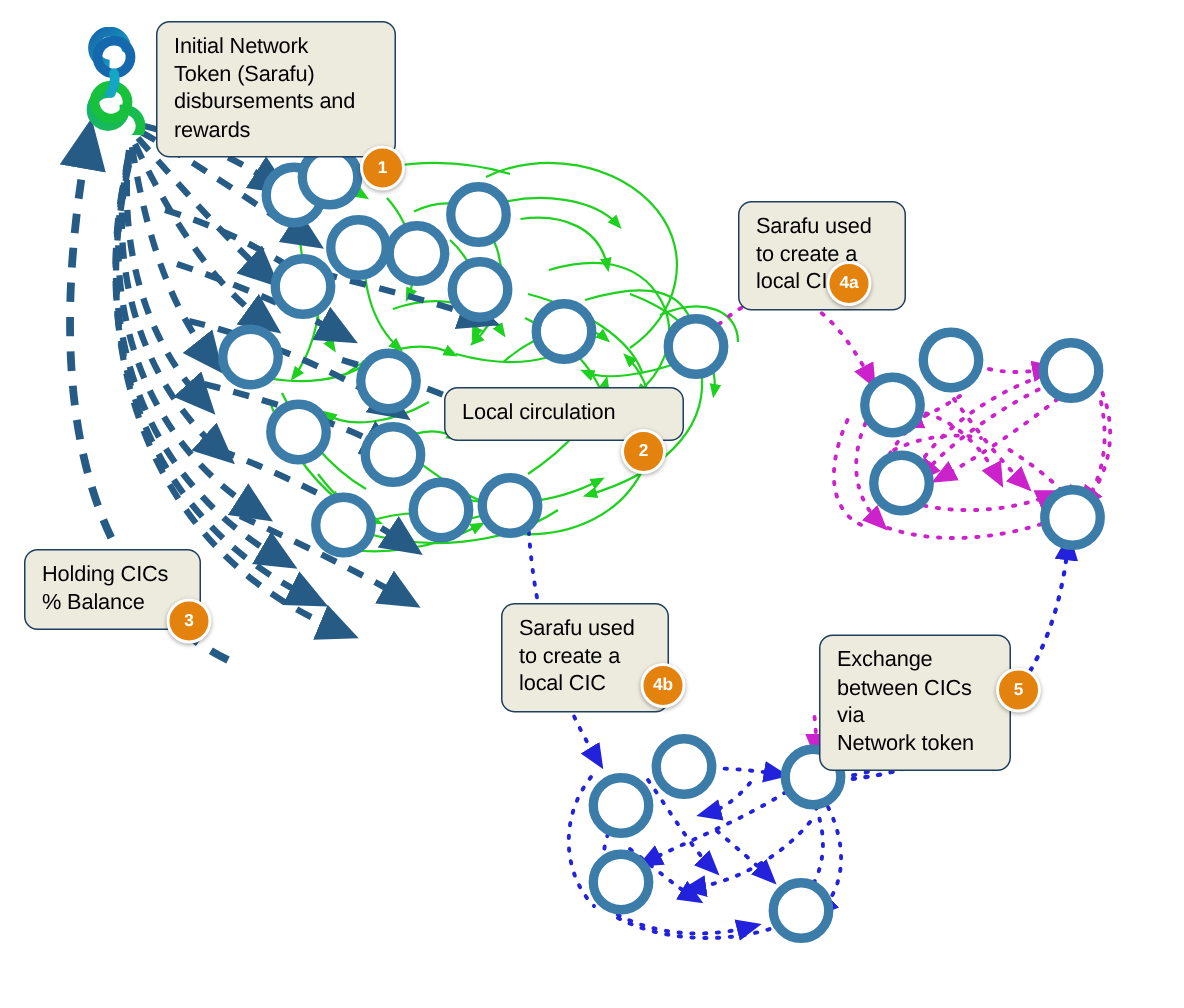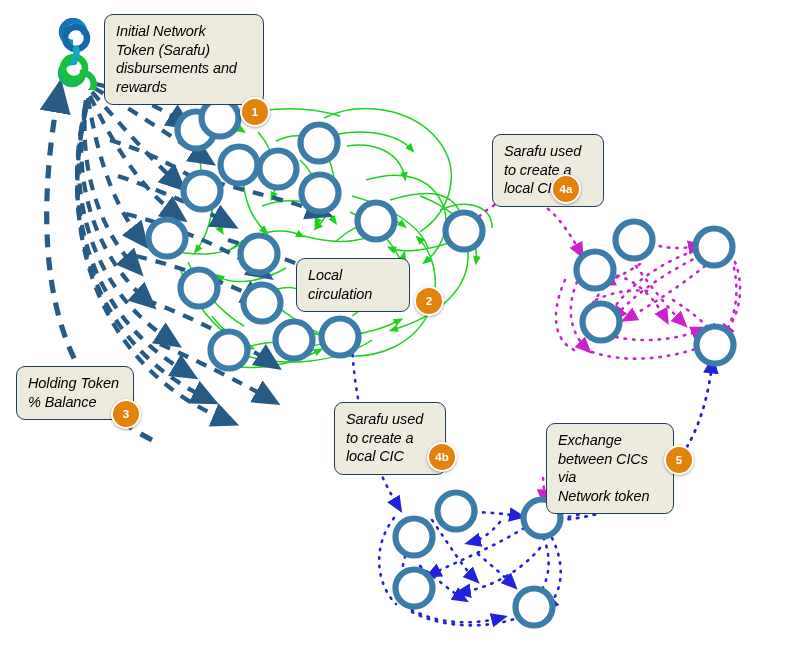--- a/index.html
+++ b/index.html
@@ -33,42 +33,41 @@
     background: #edeade;
     border: 1.4px solid #1f3f5e;
     border-radius: 9px;
     box-sizing: border-box;
     padding: 7px 11px 8px 11px;
     font-size: 14.5px;
     line-height: 18.5px;
     color: #000000;
     white-space: pre-line;
     letter-spacing: -0.1px;
-    font-style: italic;
   }
   .badge {
     position: absolute;
     width: 30px;
     height: 30px;
     border-radius: 50%;
     background: #e3820c;
     border: 2.5px solid #ffffff;
     box-sizing: border-box;
     color: #ffffff;
     font-size: 11.5px;
     font-weight: bold;
     display: flex;
     align-items: center;
     justify-content: center;
     box-shadow: 0 1px 3px rgba(0,0,0,0.35);
   }
   
   #callout-1 { left: 104px; top: 14px;  width: 160px; }
   #badge-1   { left: 240px; top: 97px; }
-  #callout-2 { left: 296px; top: 258px; width: 114px; }
+  #callout-2 { left: 296px; top: 258px; width: 160px; }
   #badge-2   { left: 414px; top: 286px; }
   #callout-3 { left: 16px;  top: 366px; width: 118px; }
   #badge-3   { left: 111px; top: 399px; }
   #callout-4a{ left: 492px; top: 134px; width: 112px; }
   #badge-4a  { left: 551px; top: 174px; }
   #callout-4b{ left: 334px; top: 402px; width: 112px; }
   #badge-4b  { left: 427px; top: 442px; }
   #callout-5 { left: 546px; top: 395px; width: 128px; margin-top: 28px; }
   #badge-5   { left: 664px; top: 445px; }
 
@@ -292,21 +291,21 @@
 
   <div class="callout" id="callout-1">Initial Network
 Token (Sarafu)
 disbursements and
 rewards</div>
   <div class="badge" id="badge-1">1</div>
 
   <div class="callout" id="callout-2">Local circulation</div>
   <div class="badge" id="badge-2">2</div>
 
-  <div class="callout" id="callout-3">Holding Token
+  <div class="callout" id="callout-3">Holding CICs
 % Balance</div>
   <div class="badge" id="badge-3">3</div>
 
   <div class="callout" id="callout-4a">Sarafu used
 to create a
 local CIC</div>
   <div class="badge" id="badge-4a">4a</div>
 
   <div class="callout" id="callout-4b">Sarafu used
 to create a

